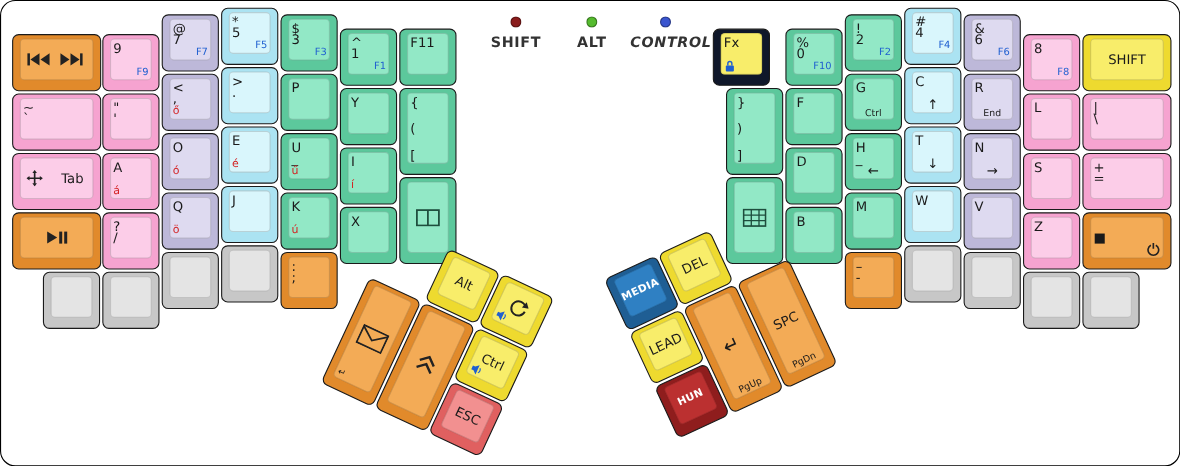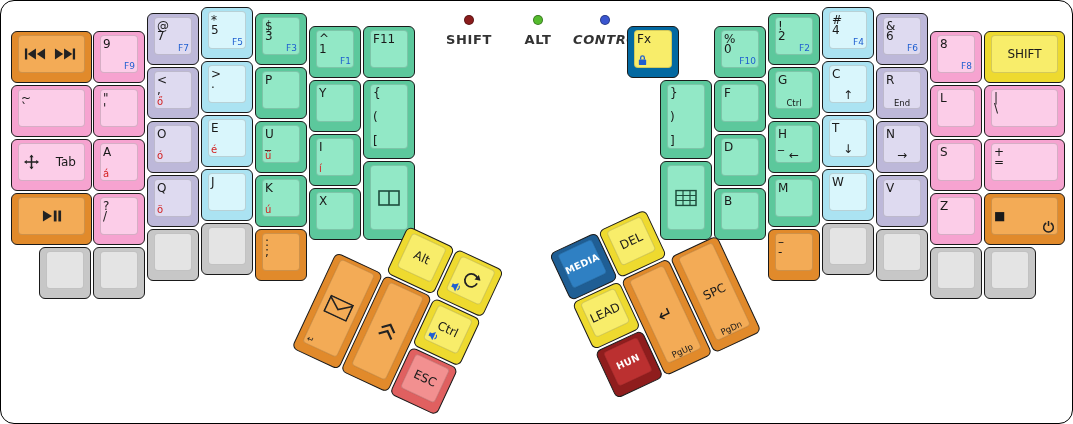--- a/index.html
+++ b/index.html
@@ -260,21 +260,21 @@
         <div class="face" style="background: rgb(228, 228, 228);"></div>
       </div>
       <div class="key" style="left: 254px; top: 228px; width: 52px; height: 52px; background: rgb(225, 138, 43);">
         <div class="face" style="background: rgb(243, 171, 86);">
           <span class="legend pos-tl">:</span>
           <span class="legend pos-ml">;</span>
         </div>
       </div>
     </div>
   <div id="right-main" class="layer">
-      <div class="key" style="left: 626px; top: 25px; width: 52px; height: 52px; background: #0369a1;">
+      <div class="key" style="left: 647px; top: 25px; width: 52px; height: 52px; background: #0f172a;">
         <div class="face" style="background: rgb(248, 237, 106);">
           <span class="legend pos-tl">Fx</span>
           <span class="iconwrap pos-bl"><svg width="11" height="12" viewBox="0 0 12 13">
               <rect x="2" y="6" width="8" height="6" rx="1" fill="#1f5fd0"></rect>
               <path d="M4 6 V4 a2 2 0 0 1 4 0 V6" fill="none" stroke="#1f5fd0" stroke-width="1.4"></path>
             </svg></span>
         </div>
       </div>
       <div class="key" style="left: 659px; top: 79px; width: 52px; height: 79px; background: rgb(92, 200, 156);">
         <div class="face" style="background: rgb(146, 232, 198);">

